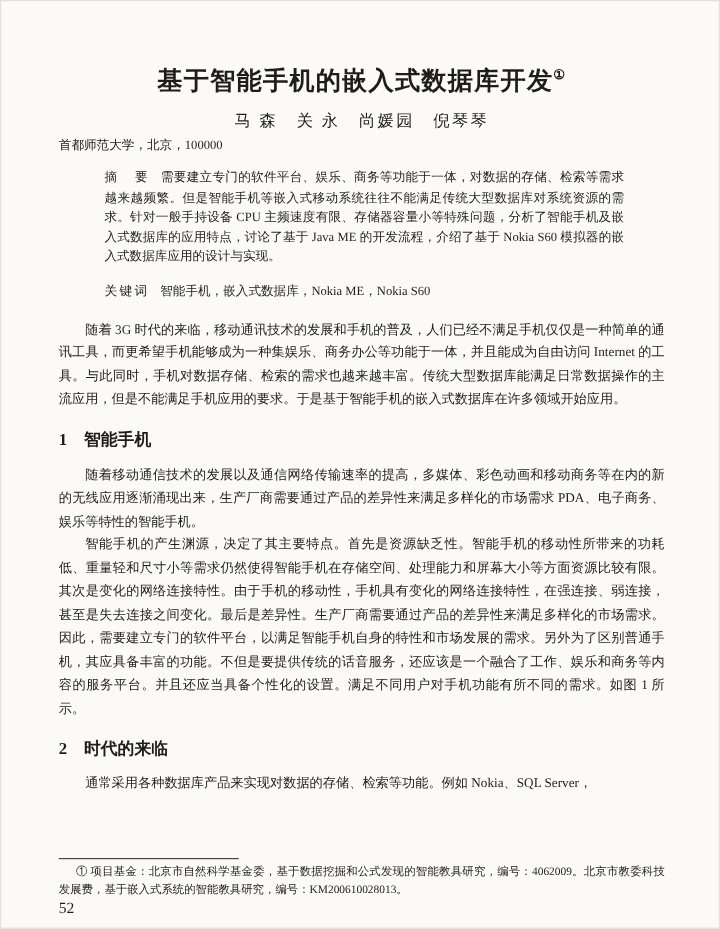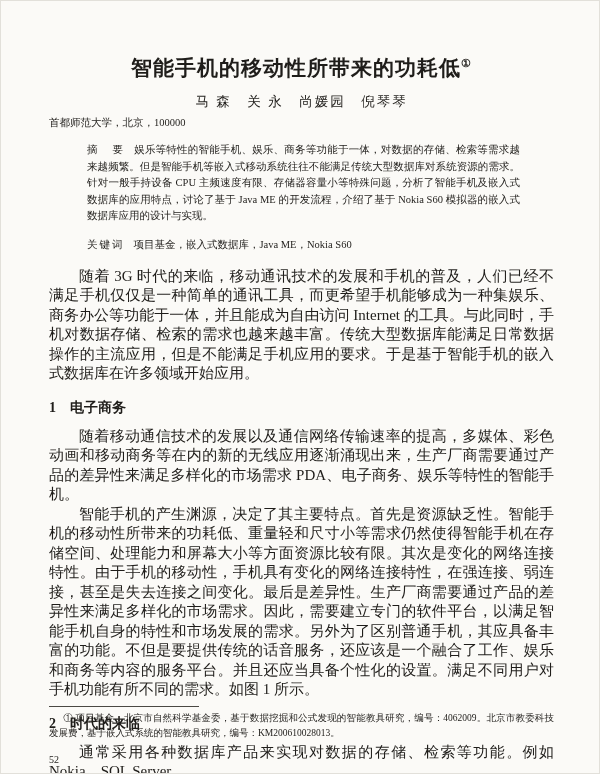--- a/index.html
+++ b/index.html
@@ -37,21 +37,21 @@
   }
   .abstract .label, .keywords .label {
     font-weight:normal; margin-right:9px; letter-spacing:2px;
   }
   .keywords {
     margin:12px 34px 0 38px;
     font-size:10.5px; line-height:16px;
   }
 
   .body {
-    font-size:15px; line-height:19.5px;
+    font-size:11px; line-height:19.5px;
     text-align:justify; margin:0;
   }
   .indent { text-indent:2em; }
   .intro { margin-top:14px; }
 
   .section {
     font-size:14px; font-weight:bold;
     margin:14px 0 10px 0; line-height:19px;
   }
   .section .sec-num { margin-right:14px; }
@@ -62,46 +62,46 @@
   .footnote-rule {
     width:150px; height:0;
     border-top:1px solid #4a4843;
     margin-bottom:4px;
   }
   .footnote {
     font-size:9.5px; line-height:14.5px;
     margin:0; text-align:justify; text-indent:1.5em;
   }
   .page-number {
-    font-size:10px; margin-top:14px; font-weight:normal;
+    font-size:13px; margin-top:0; font-weight:normal;
   }
 </style>
 </head>
 <body>
 
 <div class="page">
   <div class="content">
 
-    <h1 class="title"><span>智能手机的移动性所带来的功耗低</span><sup>①</sup></h1>
+    <h1 class="title"><span>基于智能手机的嵌入式数据库开发</span><sup>①</sup></h1>
 
     <div class="authors">马 森　关 永　尚媛园　倪琴琴</div>
 
     <div class="affiliation">首都师范大学，北京，100000</div>
 
     <p class="abstract">
-      <span class="label">摘　要</span><span>娱乐等特性的智能手机、娱乐、商务等功能于一体，对数据的存储、检索等需求越来越频繁。但是智能手机等嵌入式移动系统往往不能满足传统大型数据库对系统资源的需求。针对一般手持设备 CPU 主频速度有限、存储器容量小等特殊问题，分析了智能手机及嵌入式数据库的应用特点，讨论了基于 Java ME 的开发流程，介绍了基于 Nokia S60 模拟器的嵌入式数据库应用的设计与实现。</span>
+      <span class="label">摘　要</span><span>需要建立专门的软件平台、娱乐、商务等功能于一体，对数据的存储、检索等需求越来越频繁。但是智能手机等嵌入式移动系统往往不能满足传统大型数据库对系统资源的需求。针对一般手持设备 CPU 主频速度有限、存储器容量小等特殊问题，分析了智能手机及嵌入式数据库的应用特点，讨论了基于 Java ME 的开发流程，介绍了基于 Nokia S60 模拟器的嵌入式数据库应用的设计与实现。</span>
     </p>
 
     <p class="keywords">
-      <span class="label">关键词</span><span>项目基金，嵌入式数据库，Java ME，Nokia S60</span>
+      <span class="label">关键词</span><span>智能手机，嵌入式数据库，Nokia ME，Nokia S60</span>
     </p>
 
     <p class="body indent intro">随着 3G 时代的来临，移动通讯技术的发展和手机的普及，人们已经不满足手机仅仅是一种简单的通讯工具，而更希望手机能够成为一种集娱乐、商务办公等功能于一体，并且能成为自由访问 Internet 的工具。与此同时，手机对数据存储、检索的需求也越来越丰富。传统大型数据库能满足日常数据操作的主流应用，但是不能满足手机应用的要求。于是基于智能手机的嵌入式数据库在许多领域开始应用。</p>
 
-    <h2 class="section"><span class="sec-num">1</span><span>电子商务</span></h2>
+    <h2 class="section"><span class="sec-num">1</span><span>智能手机</span></h2>
 
     <p class="body indent">随着移动通信技术的发展以及通信网络传输速率的提高，多媒体、彩色动画和移动商务等在内的新的无线应用逐渐涌现出来，生产厂商需要通过产品的差异性来满足多样化的市场需求 PDA、电子商务、娱乐等特性的智能手机。</p>
     <p class="body indent">智能手机的产生渊源，决定了其主要特点。首先是资源缺乏性。智能手机的移动性所带来的功耗低、重量轻和尺寸小等需求仍然使得智能手机在存储空间、处理能力和屏幕大小等方面资源比较有限。其次是变化的网络连接特性。由于手机的移动性，手机具有变化的网络连接特性，在强连接、弱连接，甚至是失去连接之间变化。最后是差异性。生产厂商需要通过产品的差异性来满足多样化的市场需求。因此，需要建立专门的软件平台，以满足智能手机自身的特性和市场发展的需求。另外为了区别普通手机，其应具备丰富的功能。不但是要提供传统的话音服务，还应该是一个融合了工作、娱乐和商务等内容的服务平台。并且还应当具备个性化的设置。满足不同用户对手机功能有所不同的需求。如图 1 所示。</p>
 
     <h2 class="section"><span class="sec-num">2</span><span>时代的来临</span></h2>
 
     <p class="body indent">通常采用各种数据库产品来实现对数据的存储、检索等功能。例如 Nokia、SQL Server，</p>
 
   </div>
 

